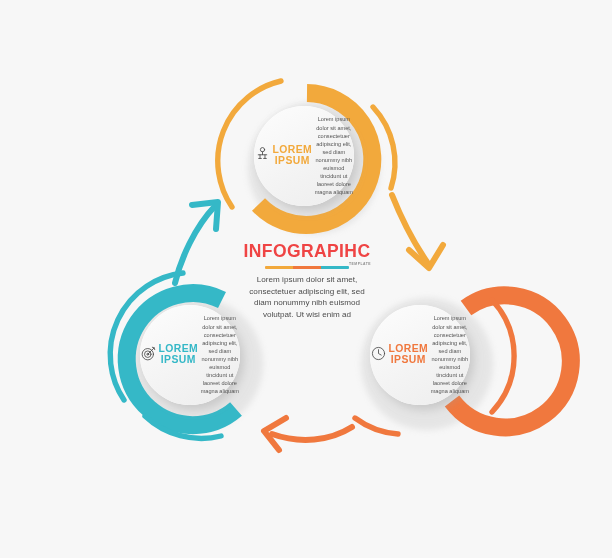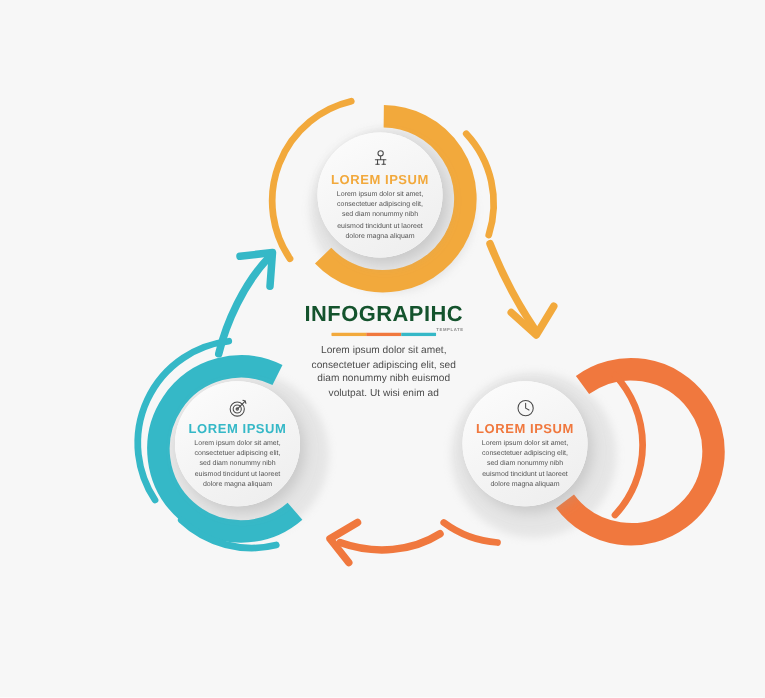--- a/index.html
+++ b/index.html
@@ -36,21 +36,21 @@
     top: 243px;
     width: 128px;
     text-align: center;
     z-index: 40;
   }
   .center-title {
     font-family: "Liberation Sans", sans-serif;
     font-size: 17.5px;
     font-weight: bold;
     letter-spacing: 0.4px;
-    color: #14532d;
+    color: #ef4444;
     line-height: 1;
     white-space: nowrap;
   }
   .title-row {
     position: relative;
     height: 20px;
   }
   .template-tag {
     position: absolute;
     right: 0px;
@@ -77,21 +77,21 @@
     letter-spacing: 0.02px;
   }
 
   
   .circle-card {
     position: absolute;
     border-radius: 50%;
     background: linear-gradient(150deg, #fdfdfd 0%, #f3f3f3 60%, #ededed 100%);
     z-index: 30;
     display: flex;
-    flex-direction: column;
+    flex-direction: row;
     align-items: center;
     justify-content: center;
     text-align: center;
     box-sizing: border-box;
   }
   .card-icon {
     margin-bottom: 3px;
     line-height: 0;
   }
   .card-title {

